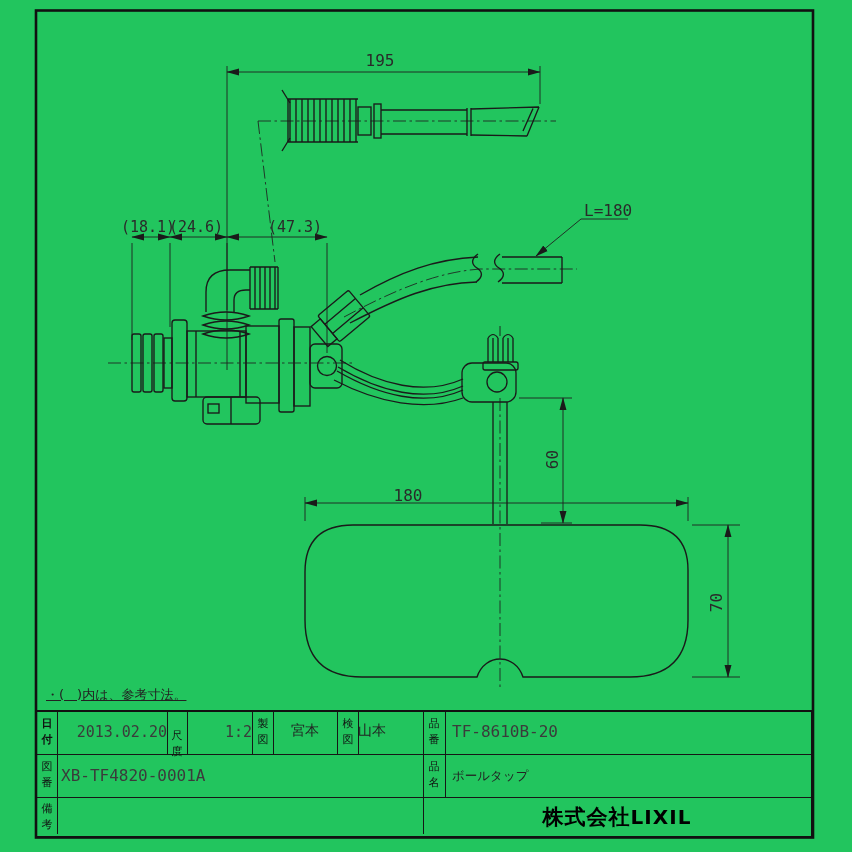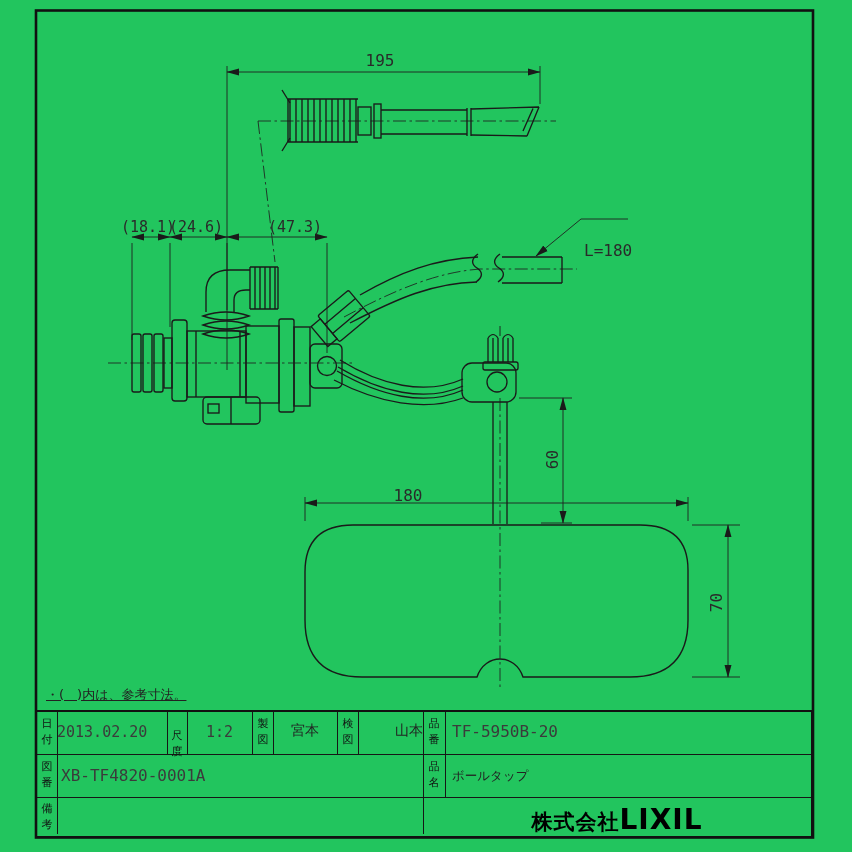--- a/index.html
+++ b/index.html
@@ -13,21 +13,21 @@
   .note{font-size:13px;color:#222;text-decoration:underline;}
   
   .tb-frame{position:absolute;border:2.6px solid #111;background:transparent;}
   .tb-line{position:absolute;background:#161616;}
   .vlab{position:absolute;width:16px;text-align:center;font-size:11px;line-height:16px;
         word-break:break-all;color:#111;}
   .tbval{position:absolute;font-family:"DejaVu Sans Mono","Liberation Mono",monospace;
          font-size:15px;color:#3b3b3b;}
   .brandline{position:absolute;text-align:center;color:#000;}
   .brand-jp{font-weight:bold;font-size:21px;letter-spacing:1px;}
-  .brand-en{font-weight:bold;font-size:28px;letter-spacing:1px;font-family:"DejaVu Sans","Liberation Sans",sans-serif;}
+  .brand-en{font-weight:bold;font-size:20px;letter-spacing:1px;font-family:"DejaVu Sans","Liberation Sans",sans-serif;}
 </style>
 </head>
 <body>
 
 <div id="page">
 
   <svg id="draw-svg" width="852" height="852" viewBox="0 0 852 852">
     <defs>
       <marker id="arr" viewBox="0 0 12 8" refX="11.4" refY="4" markerWidth="13" markerHeight="9" orient="auto-start-reverse" markerUnits="userSpaceOnUse">
         <path d="M12,4 L0,0.7 L0,7.3 Z" fill="#1a1a1a"></path>
@@ -150,21 +150,21 @@
       <path d="M493,402 V524 M507,402 V524"></path>
     </g>
 
     <g stroke="#1a1a1a" stroke-width="1.4" fill="none">
       <path d="M353,525 L640,525 Q688,525 688,570 L688,620 Q688,677 630,677 L523,677
                C515,653 485,653 477,677 L362,677 Q305,677 305,620 L305,572 Q305,525 353,525 Z"></path>
     </g>
   </svg>
 
   <div class="txt dim" style="left:350px;top:51px;width:60px;">195</div>
-  <div class="txt dim" style="left:584px;top:201px;font-size:16px;margin-top:40px;">L=180</div>
+  <div class="txt dim" style="left:584px;top:201px;font-size:16px;">L=180</div>
   <div class="txt dim" style="left:118px;top:218px;width:60px;font-size:15px;">(18.1)</div>
   <div class="txt dim" style="left:166px;top:218px;width:60px;font-size:15px;">(24.6)</div>
   <div class="txt dim" style="left:265px;top:218px;width:60px;font-size:15px;">(47.3)</div>
   <div class="txt dim" style="left:378px;top:486px;width:60px;">180</div>
   <div class="txt dim rot" style="left:537px;top:450px;width:30px;">60</div>
   <div class="txt dim rot" style="left:701px;top:593px;width:30px;">70</div>
 
   <div class="txt note" style="left:46px;top:686px;">・(　)内は、参考寸法。</div>
 
   <div>
@@ -176,30 +176,30 @@
     <div class="tb-line" style="left:57px;top:712px;width:1px;height:122px;"></div>
     <div class="tb-line" style="left:167px;top:712px;width:1px;height:42px;"></div>
     <div class="tb-line" style="left:187px;top:712px;width:1px;height:42px;"></div>
     <div class="tb-line" style="left:252px;top:712px;width:1px;height:42px;"></div>
     <div class="tb-line" style="left:273px;top:712px;width:1px;height:42px;"></div>
     <div class="tb-line" style="left:337px;top:712px;width:1px;height:42px;"></div>
     <div class="tb-line" style="left:358px;top:712px;width:1px;height:42px;"></div>
     <div class="tb-line" style="left:423px;top:712px;width:1px;height:122px;"></div>
     <div class="tb-line" style="left:445px;top:712px;width:1px;height:85px;"></div>
 
-    <div class="vlab" style="left:39px;top:716px;">日付</div>
-    <div class="tbval" style="left:57px;top:723px;width:110px;text-align:left;">2013.02.20</div>
+    <div class="vlab" style="left:39px;top:716px;font-weight:bold;">日付</div>
+    <div class="tbval" style="left:57px;top:723px;width:110px;text-align:right;">2013.02.20</div>
     <div class="vlab" style="left:169px;top:716px;margin-top:12px;">尺度</div>
-    <div class="tbval" style="left:187px;top:723px;width:65px;text-align:center;">1:2</div>
+    <div class="tbval" style="left:187px;top:723px;width:65px;text-align:right;">1:2</div>
     <div class="vlab" style="left:255px;top:716px;">製図</div>
     <div class="tbval" style="left:273px;top:722px;width:64px;text-align:center;font-family:'DejaVu Sans','Liberation Sans',sans-serif;font-size:14px;color:#222;">宮本</div>
     <div class="vlab" style="left:340px;top:716px;">検図</div>
-    <div class="tbval" style="left:358px;top:722px;width:65px;text-align:right;font-family:'DejaVu Sans','Liberation Sans',sans-serif;font-size:14px;color:#222;">山本</div>
+    <div class="tbval" style="left:358px;top:722px;width:65px;text-align:left;font-family:'DejaVu Sans','Liberation Sans',sans-serif;font-size:14px;color:#222;">山本</div>
     <div class="vlab" style="left:426px;top:716px;">品番</div>
-    <div class="tbval" style="left:452px;top:722px;font-size:16px;">TF-5950B-20</div>
+    <div class="tbval" style="left:452px;top:722px;font-size:16px;">TF-8610B-20</div>
 
     <div class="vlab" style="left:39px;top:759px;">図番</div>
     <div class="tbval" style="left:61px;top:766px;font-size:16px;">XB-TF4820-0001A</div>
     <div class="vlab" style="left:426px;top:759px;">品名</div>
     <div class="tbval" style="left:452px;top:768px;font-size:12.5px;font-family:'DejaVu Sans','Liberation Sans',sans-serif;color:#222;">ボールタップ</div>
 
     <div class="vlab" style="left:39px;top:801px;">備考</div>
     <div class="tbval" style="left:61px;top:808px;"></div>
     <div class="brandline" style="left:423px;top:803px;width:388px;">
       <span class="brand-jp">株式会社</span><span class="brand-en">LIXIL</span>

